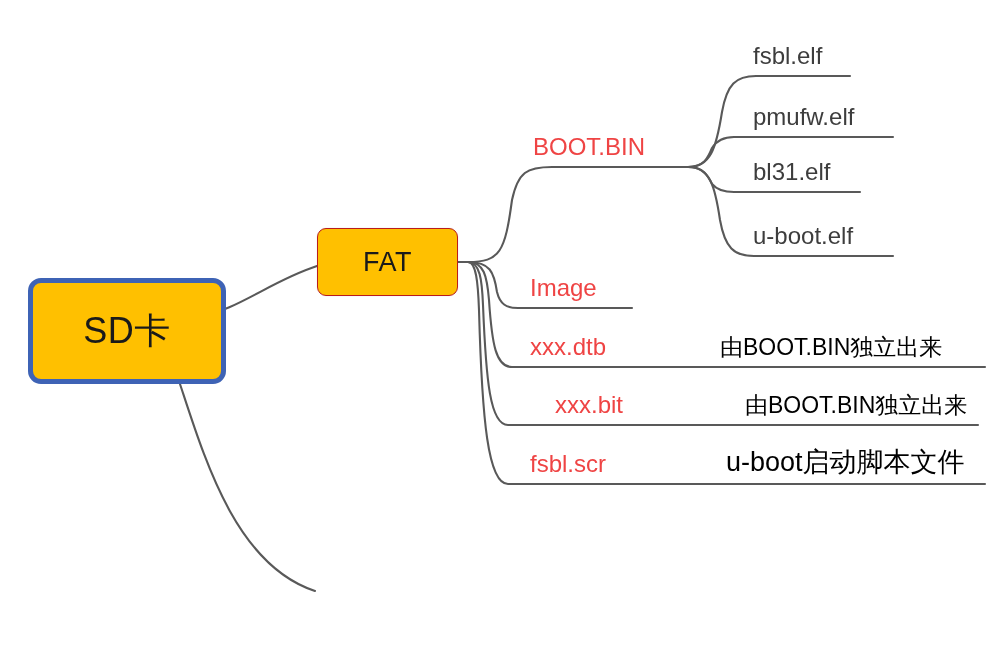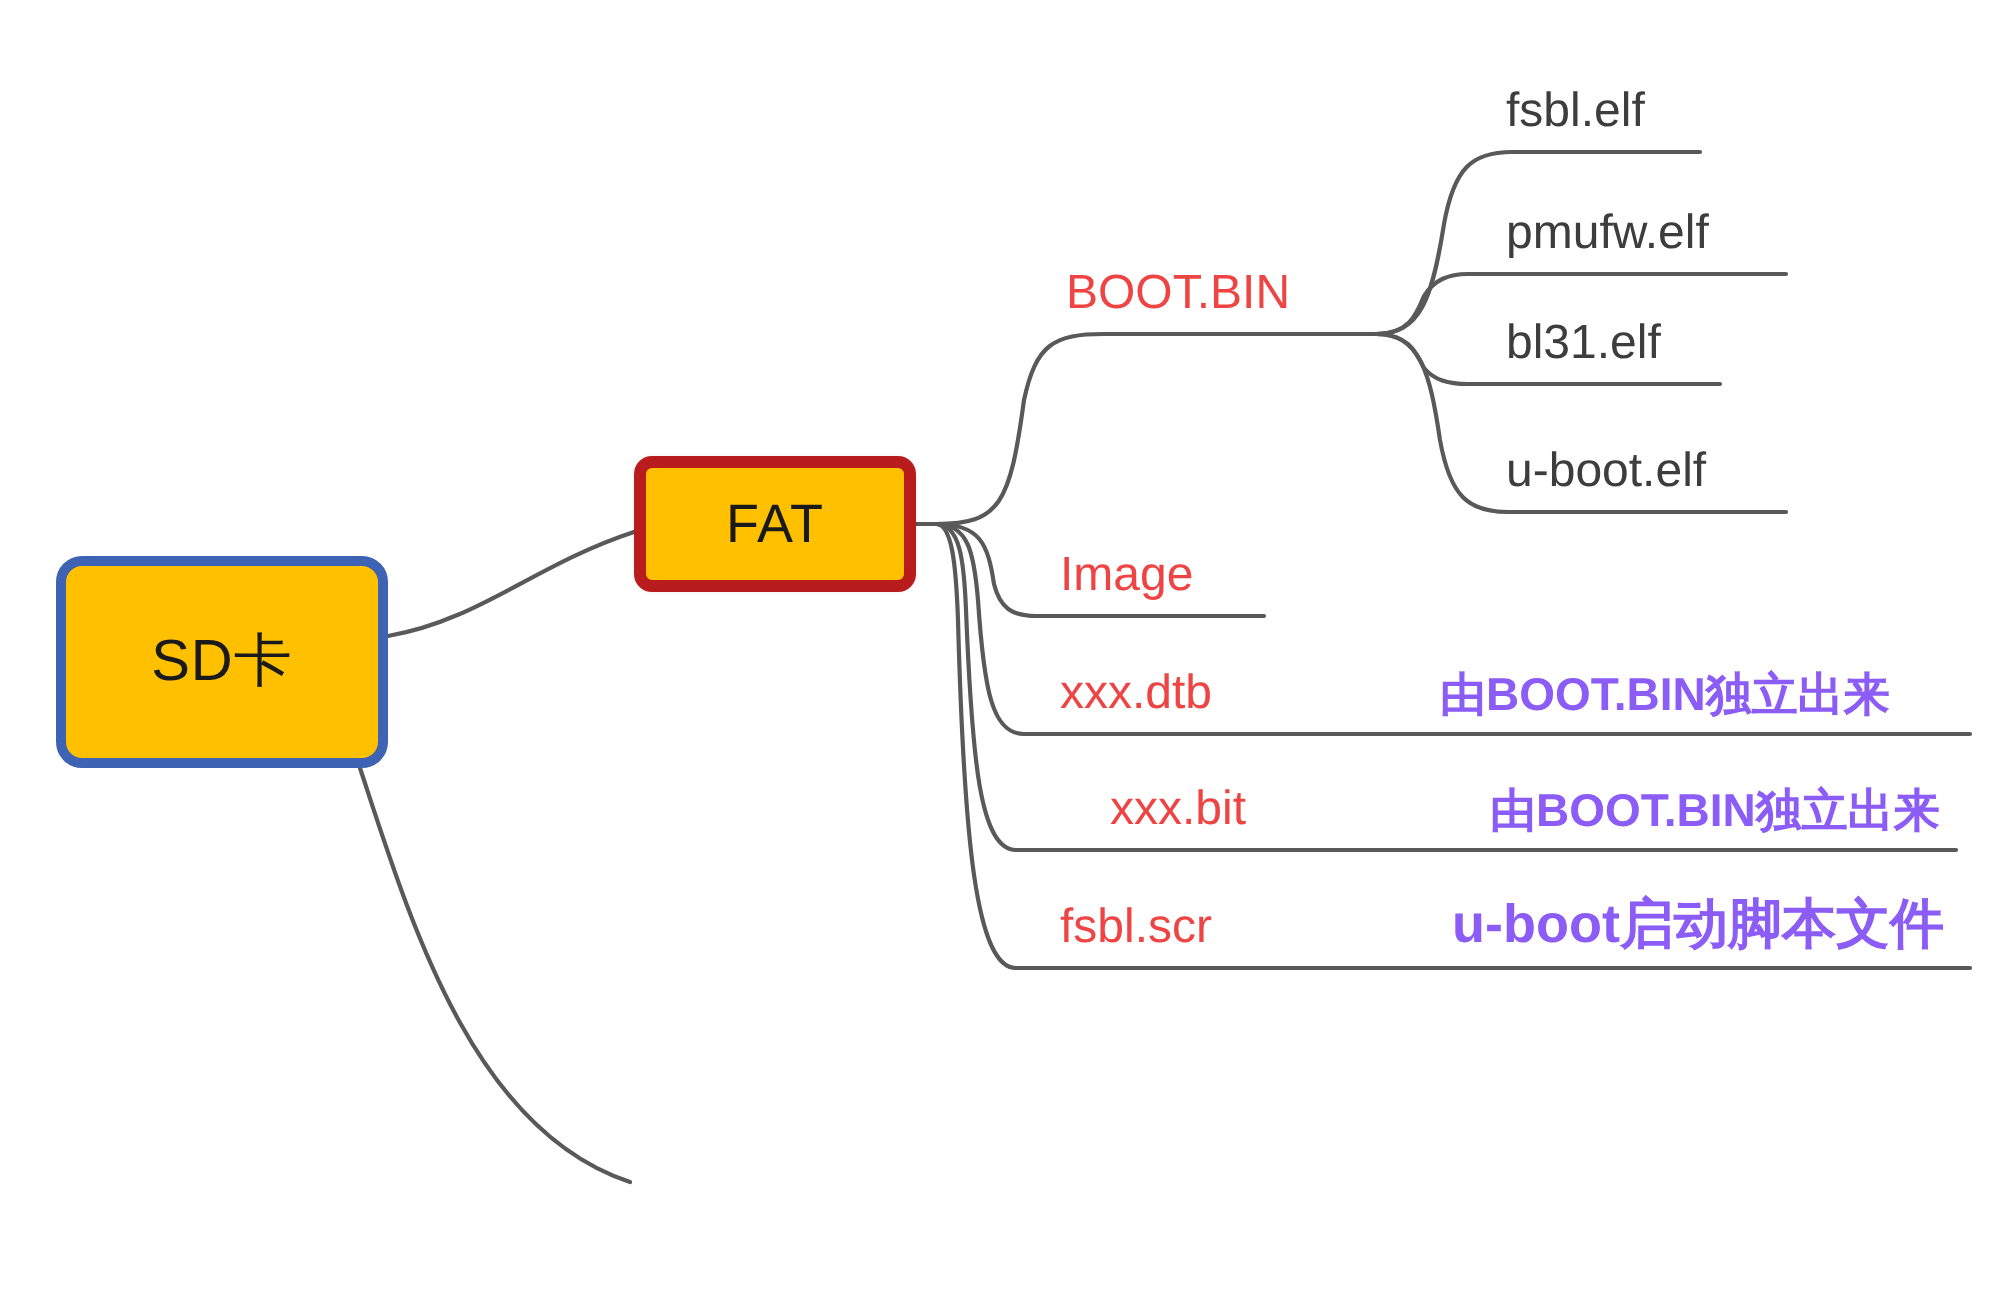--- a/index.html
+++ b/index.html
@@ -37,29 +37,29 @@
     align-items: center;
     justify-content: center;
     color: #1a1a1a;
     white-space: nowrap;
   }
   .node.root {
     border: 5px solid #3E63B5;
     border-radius: 13px;
   }
   .node.plain {
-    border: 6px solid #b91c1c;
+    border: 1px solid #b91c1c;
     box-shadow: 0 0 0 1px rgba(0,0,0,0.025);
     text-align: right;
   }
 
   #node-sd {
     left: 28px;  top: 278px;
-    width: 166px; height: 106px;
-    font-size: 29px;
+    width: 198px; height: 106px;
+    font-size: 36px;
     letter-spacing: 0.5px;
   }
   #node-fat {
     left: 317px; top: 228px;
     width: 141px; height: 68px;
     font-size: 27px;
     letter-spacing: 0.5px;
   }
   #node-ext {
     left: 315px; top: 558px;
@@ -83,22 +83,22 @@
     text-align: center;
   }
   .leaf.bold .txt {
     font-weight: normal;
     color: #ef4444;
   }
   .leaf .note {
     position: absolute;
     bottom: 8px;
     white-space: nowrap;
-    font-weight: bold;
-    color: #8b5cf6;
+    font-weight: normal;
+    color: #000000;
   }
 
   #watermark {
     position: absolute;
     right: 14px;
     bottom: 12px;
     font-size: 15px;
     color: #dededf;
     white-space: nowrap;
     letter-spacing: 0.4px;

